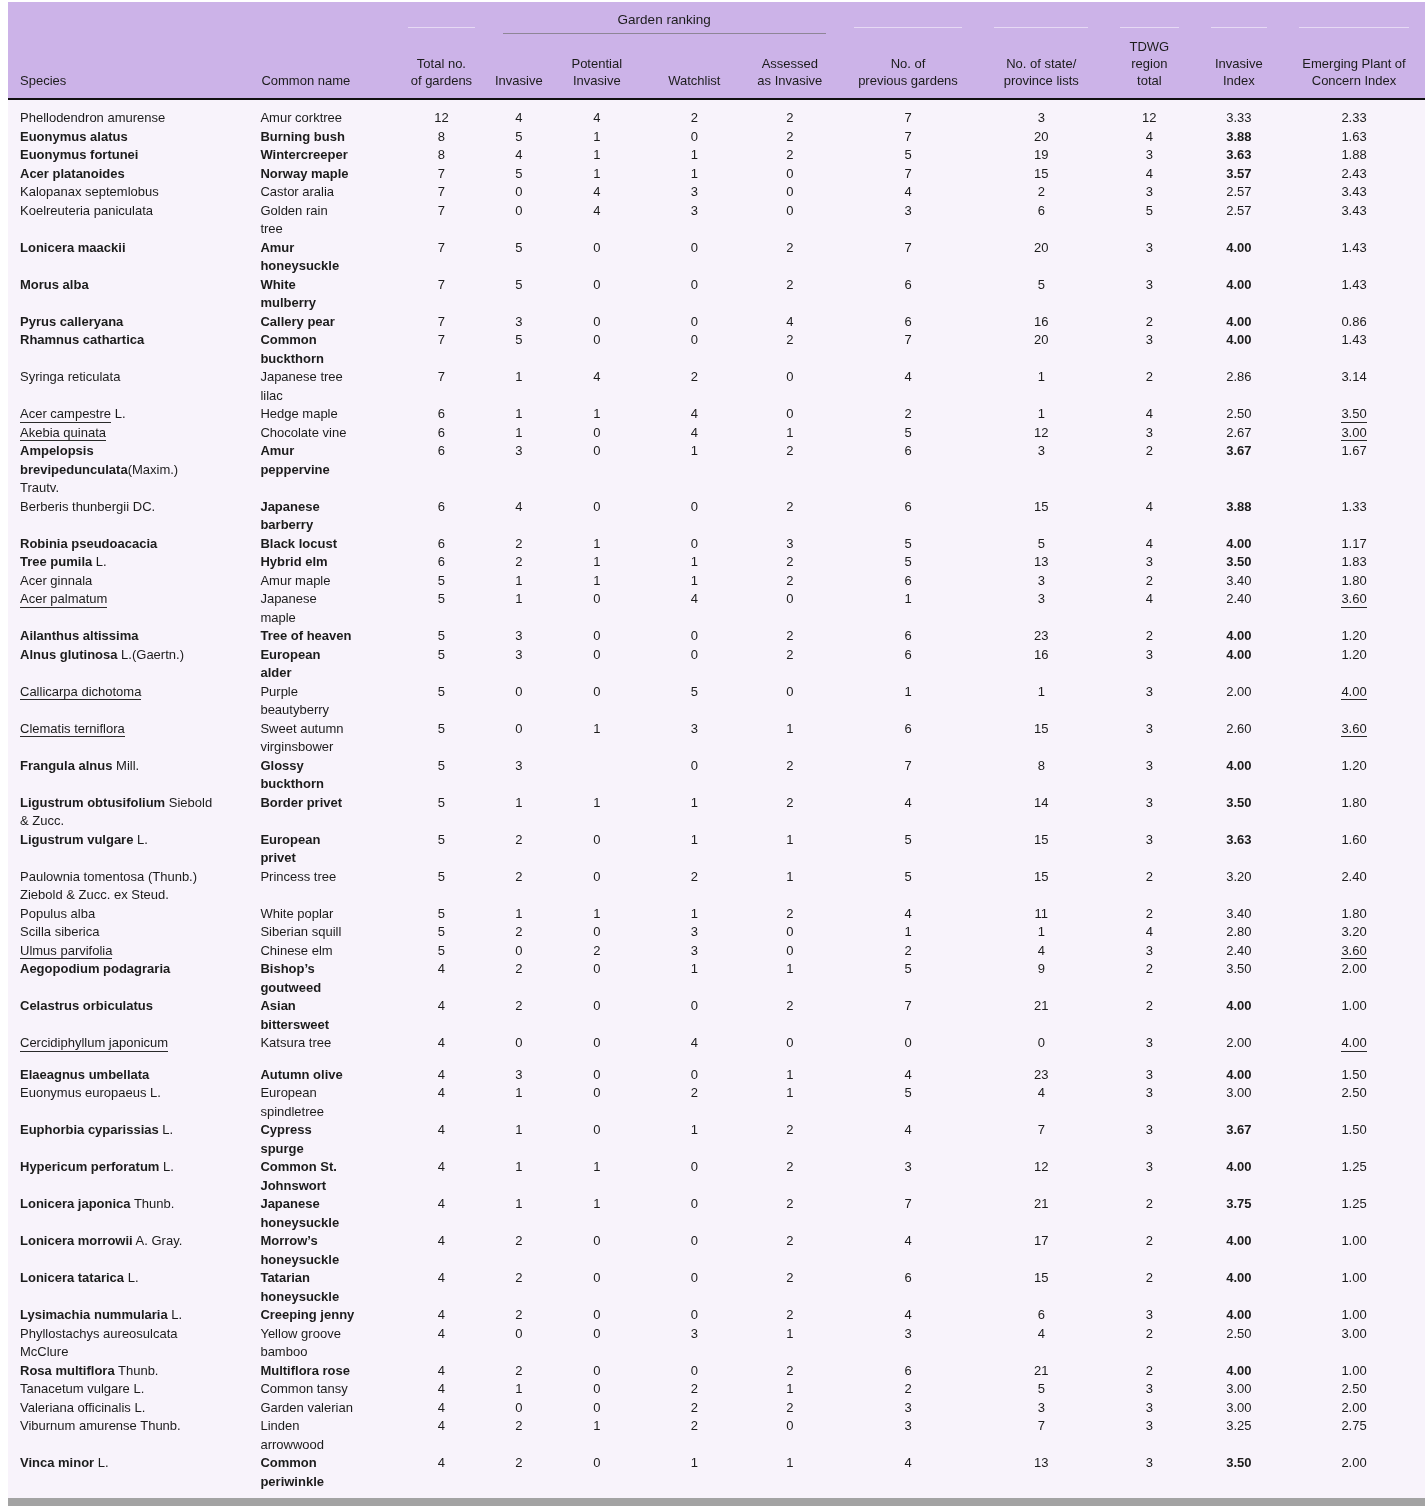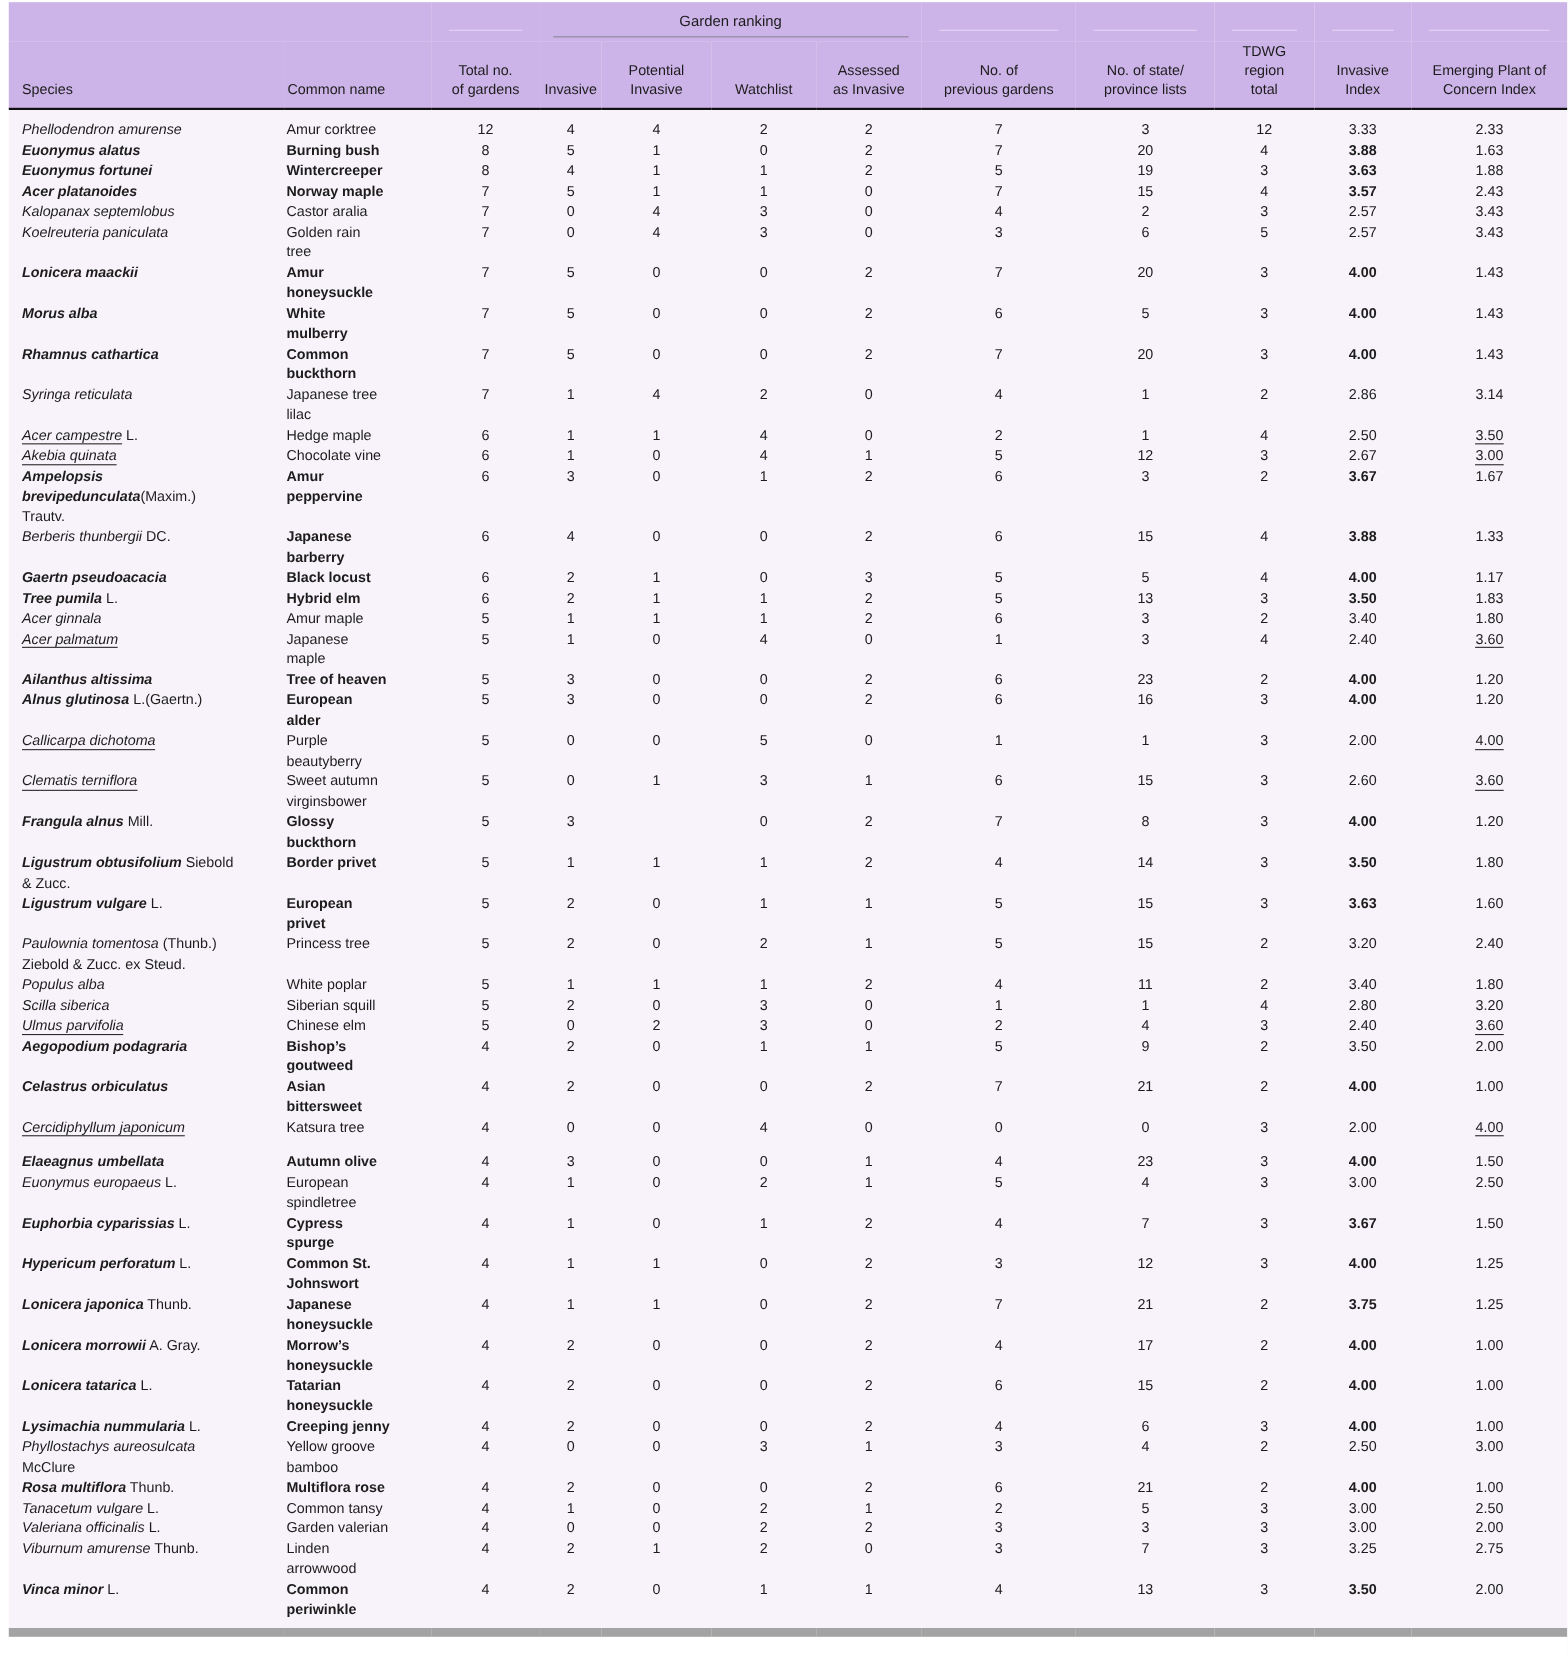--- a/index.html
+++ b/index.html
@@ -14,21 +14,21 @@
   tr.labels-row th{vertical-align:bottom;text-align:center;white-space:pre-line;font-size:13px;line-height:17px;padding:0 3px 9px 3px;border-bottom:2px solid #111;}
   tr.labels-row th.left{text-align:left;}
   tr.labels-row th.th-species{padding-left:12px;}
   tr.labels-row th.th-common{padding-left:2px;}
   tbody td{font-size:13px;line-height:18.5px;padding:0 2px;vertical-align:top;text-align:center;white-space:pre-line;}
   tbody td.species{text-align:left;padding-left:12px;padding-right:6px;}
   tbody td.common{text-align:left;padding-left:1px;padding-right:4px;}
   tbody tr:first-child td{padding-top:9px;}
   tbody tr:last-child td{padding-bottom:7px;}
   tbody tr.row-gap td{padding-bottom:13px;}
-  .it{font-style:italic;}
+  .it{}
   .bd{font-weight:bold;}
   .un{border-bottom:1.3px solid #2a2a2a;padding-bottom:0.5px;}
 </style>
 </head>
 <body>
 
 <div class="page">
   <div class="tablewrap">
     <table>
       <colgroup>
@@ -204,20 +204,34 @@
             <td>0</td>
             <td>0</td>
             <td>2</td>
             <td>6</td>
             <td>5</td>
             <td>3</td>
             <td><span class="bd">4.00</span></td>
             <td><span>1.43</span></td>
           </tr>
           <tr>
+            <td class="species"><span class="it bd">Pyrus calleryana</span></td>
+            <td class="common bd">Callery pear</td>
+            <td>7</td>
+            <td>3</td>
+            <td>0</td>
+            <td>0</td>
+            <td>4</td>
+            <td>6</td>
+            <td>16</td>
+            <td>2</td>
+            <td><span class="bd">4.00</span></td>
+            <td><span>0.86</span></td>
+          </tr>
+          <tr>
             <td class="species"><span class="it bd">Rhamnus cathartica</span></td>
             <td class="common bd">Common
 buckthorn</td>
             <td>7</td>
             <td>5</td>
             <td>0</td>
             <td>0</td>
             <td>2</td>
             <td>7</td>
             <td>20</td>
@@ -294,21 +308,21 @@
             <td>0</td>
             <td>0</td>
             <td>2</td>
             <td>6</td>
             <td>15</td>
             <td>4</td>
             <td><span class="bd">3.88</span></td>
             <td><span>1.33</span></td>
           </tr>
           <tr>
-            <td class="species"><span class="it bd">Gaertn pseudoacacia</span></td>
+            <td class="species"><span class="it bd">Robinia pseudoacacia</span></td>
             <td class="common bd">Black locust</td>
             <td>6</td>
             <td>2</td>
             <td>1</td>
             <td>0</td>
             <td>3</td>
             <td>5</td>
             <td>5</td>
             <td>4</td>
             <td><span class="bd">4.00</span></td>

